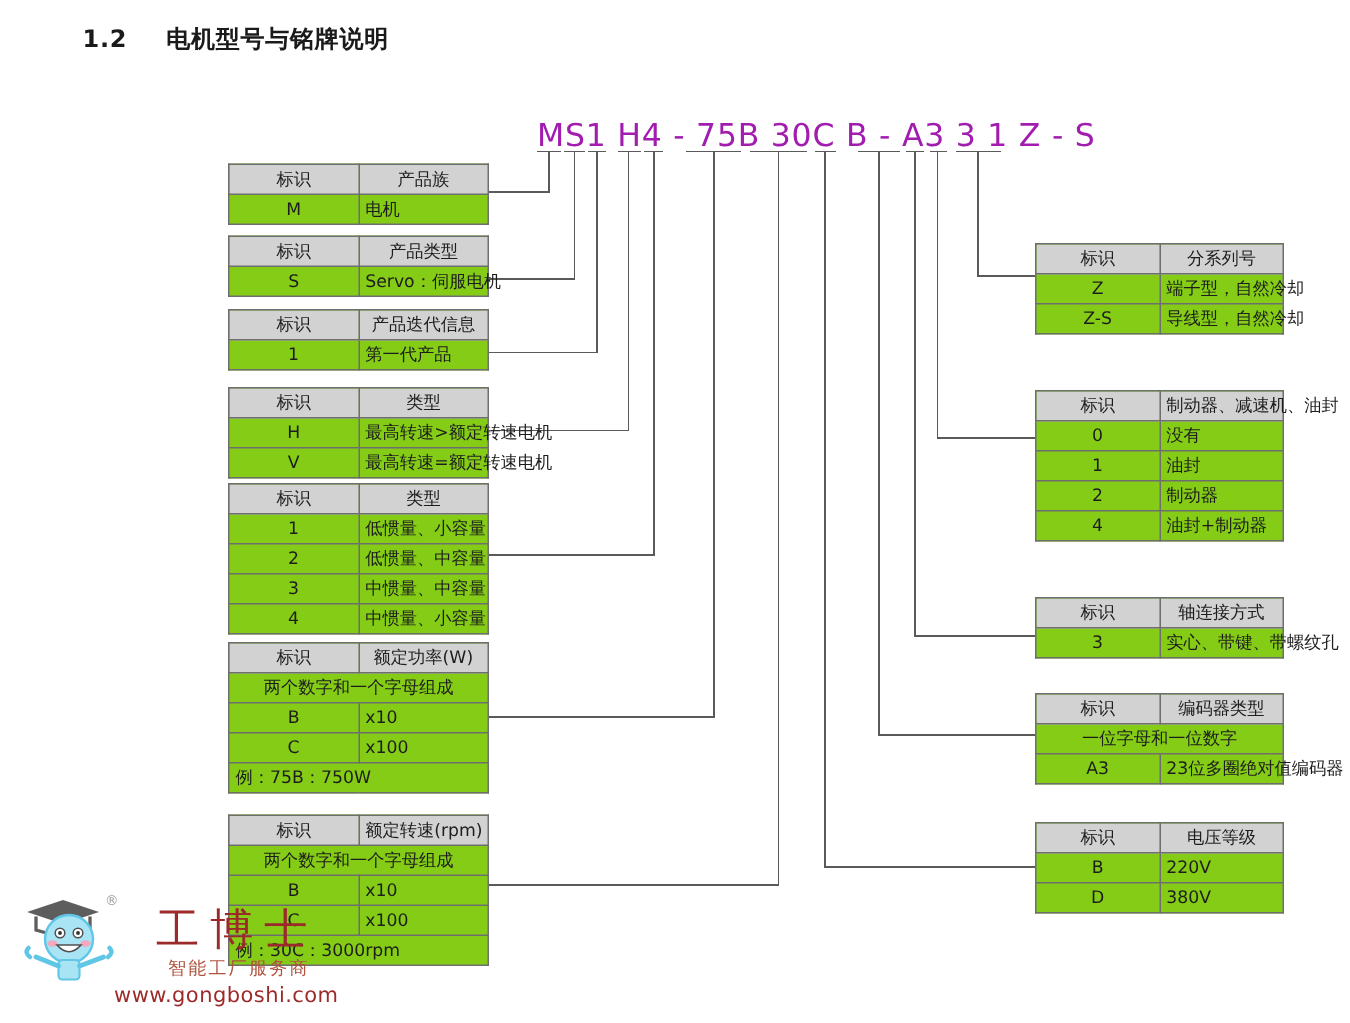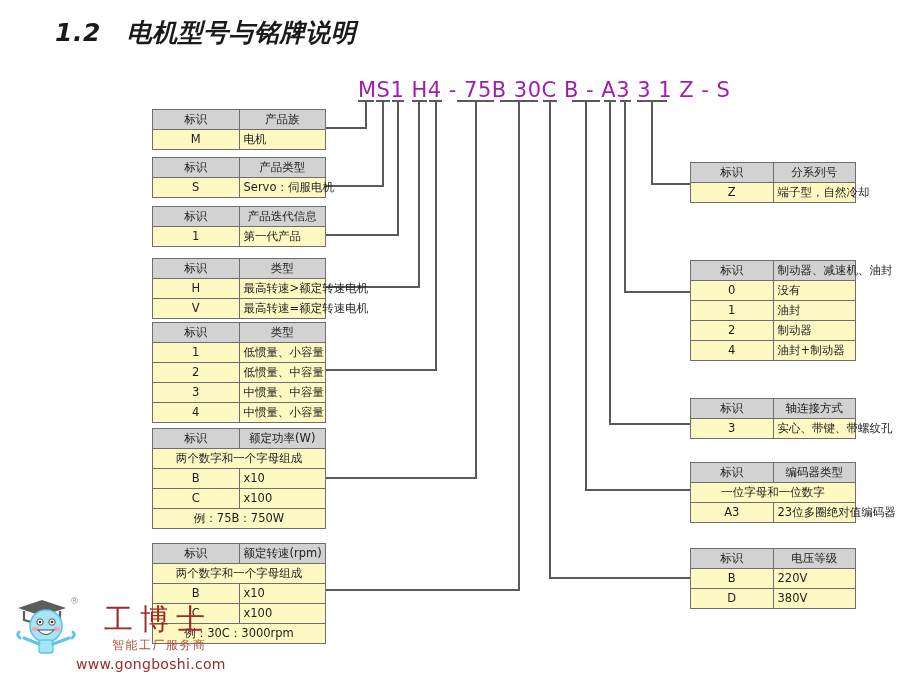--- a/index.html
+++ b/index.html
@@ -14,25 +14,24 @@
     font-family: "DejaVu Sans", "Liberation Sans", sans-serif;
     color: #1a1a1a;
     overflow: hidden;
   }
 
   
   #page-heading {
     position: absolute;
     left: 55px;
     top: 16px;
-    font-size: 25px;
+    font-size: 16px;
     font-weight: bold;
     letter-spacing: 0.5px;
     white-space: nowrap;
-    font-style: italic;
   }
   #page-heading .num { margin-right: 26px; }
 
   
   #model-code {
     position: absolute;
     left: 358px;
     top: 78px;
     font-size: 21px;
     letter-spacing: 0.5px;
@@ -48,21 +47,21 @@
     width: 900px;
     height: 682px;
     pointer-events: none;
   }
 
   
   .spec-table {
     position: absolute;
     border-collapse: collapse;
     table-layout: fixed;
-    background: #fef9c3;
+    background: #84cc16;
     font-size: 11.5px;
   }
   .spec-table td, .spec-table th {
     border: 1px solid #6e6e6e;
     height: 19px;
     padding: 0 4px;
     font-weight: normal;
     color: #1d1d1d;
     line-height: 1.15;
     white-space: nowrap;
@@ -71,21 +70,21 @@
     background: #d2d2d2;
     text-align: center;
   }
   .spec-table td.code {
     text-align: center;
     width: 46px;
   }
   .spec-table td.desc { text-align: left; }
   .spec-table td.span,
   .spec-table th.span { text-align: center; }
-  .spec-table td.note { text-align: center; }
+  .spec-table td.note { text-align: left; }
 
   .col-left  { left: 152px; width: 174px; }
   .col-right { left: 690px; width: 166px; }
   .col-right td.code { width: 44px; }
 
   
   #watermark {
     position: absolute;
     left: 8px;
     top: 592px;
@@ -317,20 +316,24 @@
 <table class="spec-table col-right" style="top:162px">
   <tbody>
       <tr>
     <th class="code">标识</th>
     <th>分系列号</th>
   </tr>
   <tr>
     <td class="code">Z</td>
     <td class="desc">端子型，自然冷却</td>
   </tr>
+  <tr>
+    <td class="code">Z-S</td>
+    <td class="desc">导线型，自然冷却</td>
+  </tr>
 </tbody>
   </table>
 
 <table class="spec-table col-right" style="top:260px">
   <tbody>
       <tr>
     <th class="code">标识</th>
     <th>制动器、减速机、油封</th>
   </tr>
   <tr>

